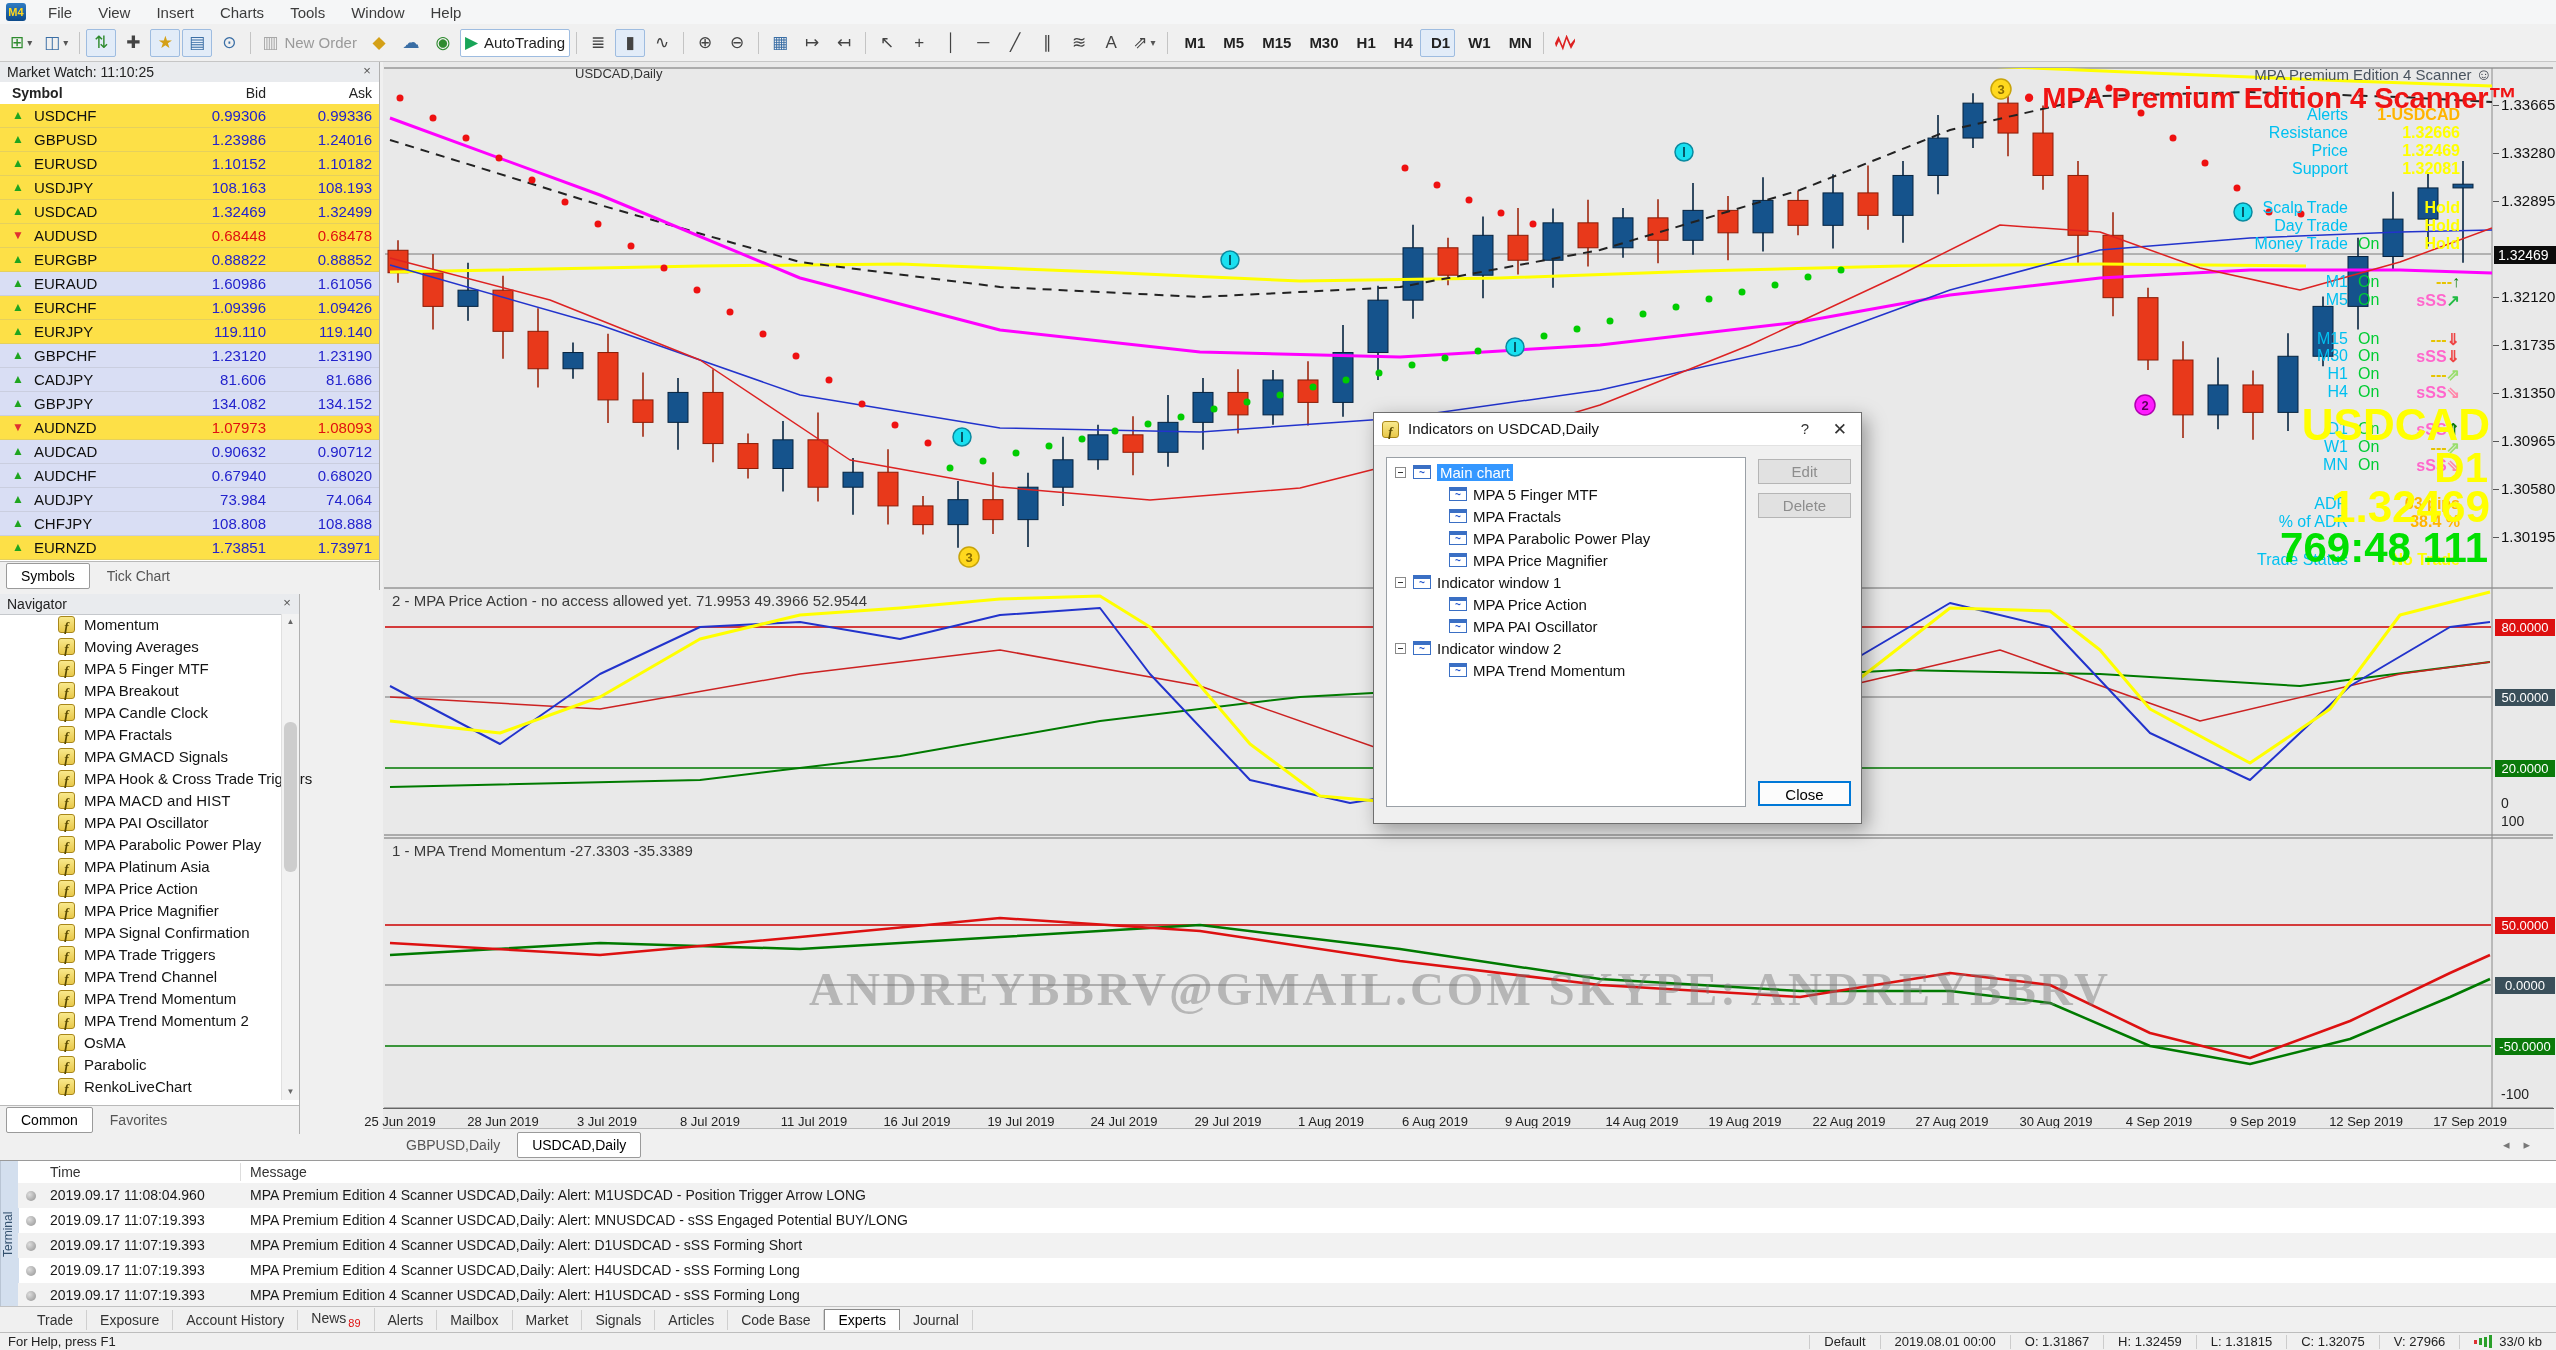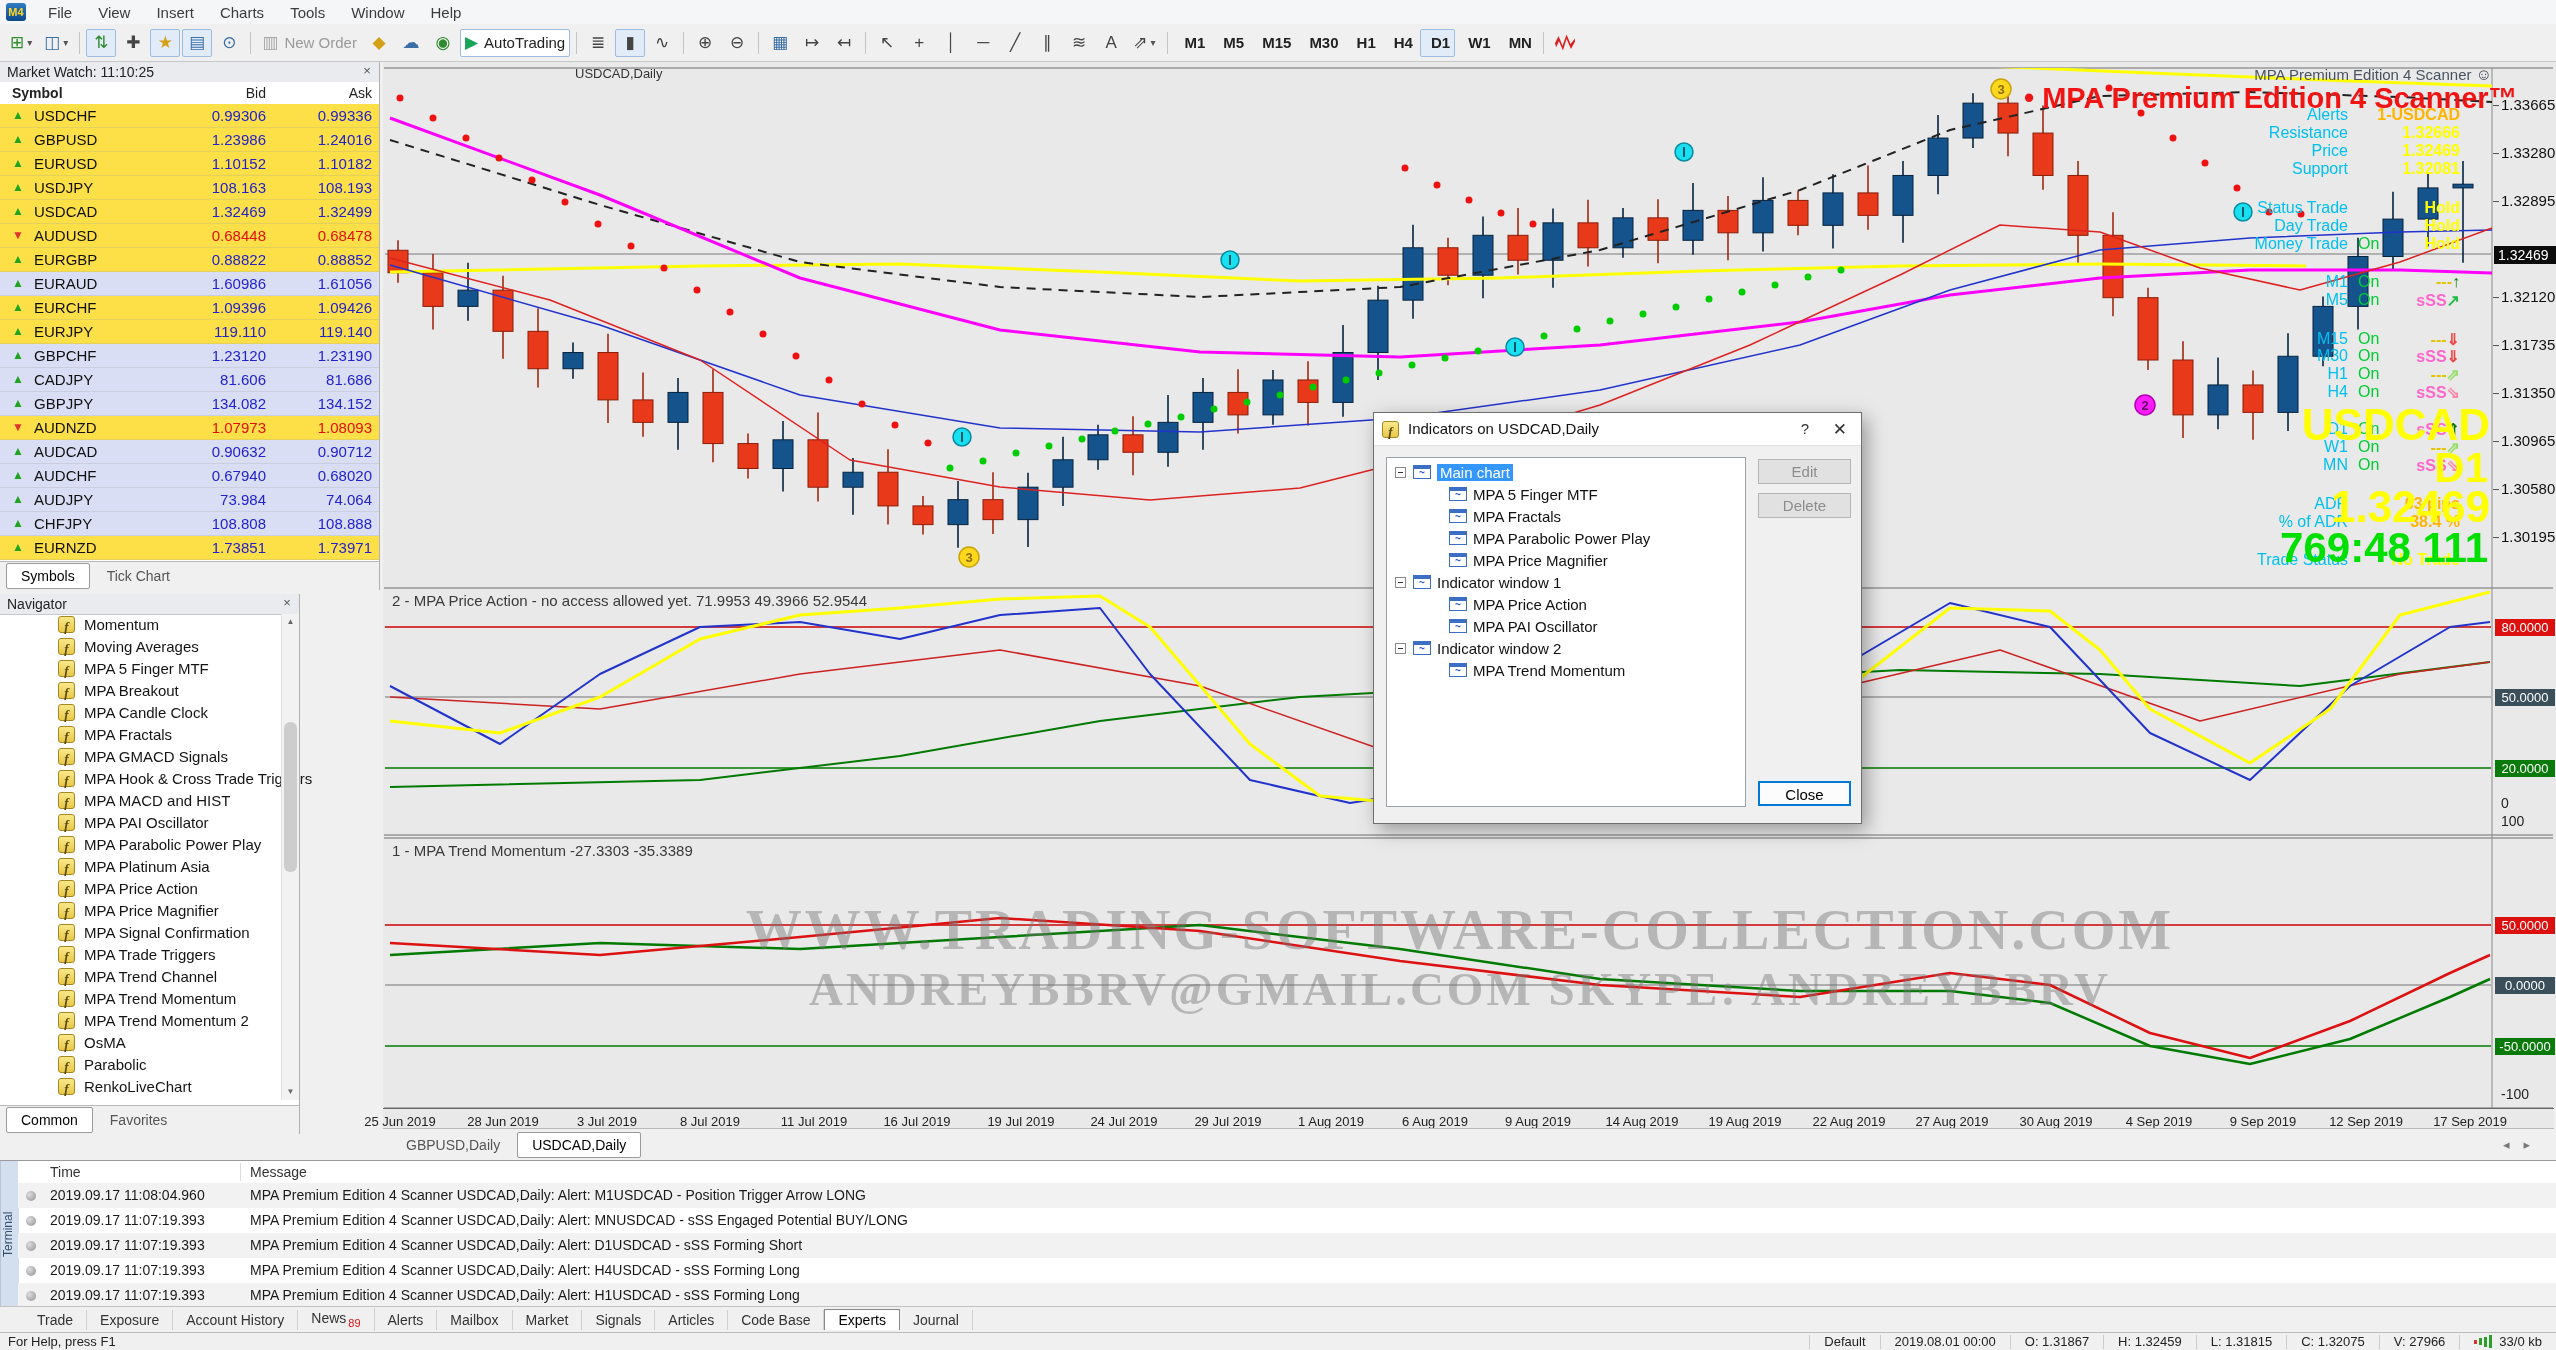--- a/index.html
+++ b/index.html
@@ -939,21 +939,20 @@
       <g clip-path="url(#c2)">
         <polyline points="390,955 600,943 800,949 1000,937 1200,925 1400,949 1600,979 1800,991 1950,991 2050,1003 2150,1046 2250,1064 2350,1039 2450,997 2490,979" fill="none" stroke="#007a00" stroke-width="2.5" stroke-linejoin="round"></polyline>
         <polyline points="390,943 600,955 800,937 1000,918 1200,931 1400,961 1600,985 1800,997 1950,973 2050,985 2150,1033 2250,1058 2350,1021 2450,973 2490,955" fill="none" stroke="#dd1111" stroke-width="2.5" stroke-linejoin="round"></polyline>
       </g>
     </svg>
   <div id="chart-caption">USDCAD,Daily</div>
 
   <div class="wlabel" style="left:392px;top:592px;">2 - MPA Price Action - no access allowed yet. 71.9953 49.3966 52.9544</div>
   <div class="wlabel" style="left:392px;top:842px;">1 - MPA Trend Momentum -27.3303 -35.3389</div>
 
-  <div id="wm1" class="wm">WWW.TRADING-SOFTWARE-COLLECTION.COM</div>
   <div id="wm2" class="wm">ANDREYBBRV@GMAIL.COM   SKYPE: ANDREYBBRV</div>
 
   <div id="scan-header"><span>MPA Premium Edition 4 Scanner</span> <span id="scan-smiley">☺</span></div>
   <div id="scan-title">• MPA Premium Edition 4 Scanner™</div>
   <div id="scanner-rows">
 
       <div class="scrow" style="top: 106px;">
         <span class="sclabel">Alerts</span>
 
         <span class="scval"><span class="sv-orange">1-USDCAD</span></span>
@@ -971,21 +970,21 @@
         <span class="scval"><span class="sv-yellow">1.32469</span></span>
       </div>
 
       <div class="scrow" style="top: 160px;">
         <span class="sclabel">Support</span>
 
         <span class="scval"><span class="sv-yellow">1.32081</span></span>
       </div>
 
       <div class="scrow" style="top: 199px;">
-        <span class="sclabel">Status Trade</span>
+        <span class="sclabel">Scalp Trade</span>
 
         <span class="scval"><span class="sv-yellow">Hold</span></span>
       </div>
 
       <div class="scrow" style="top: 217px;">
         <span class="sclabel">Day Trade</span>
 
         <span class="scval"><span class="sv-yellow">Hold</span></span>
       </div>
 

